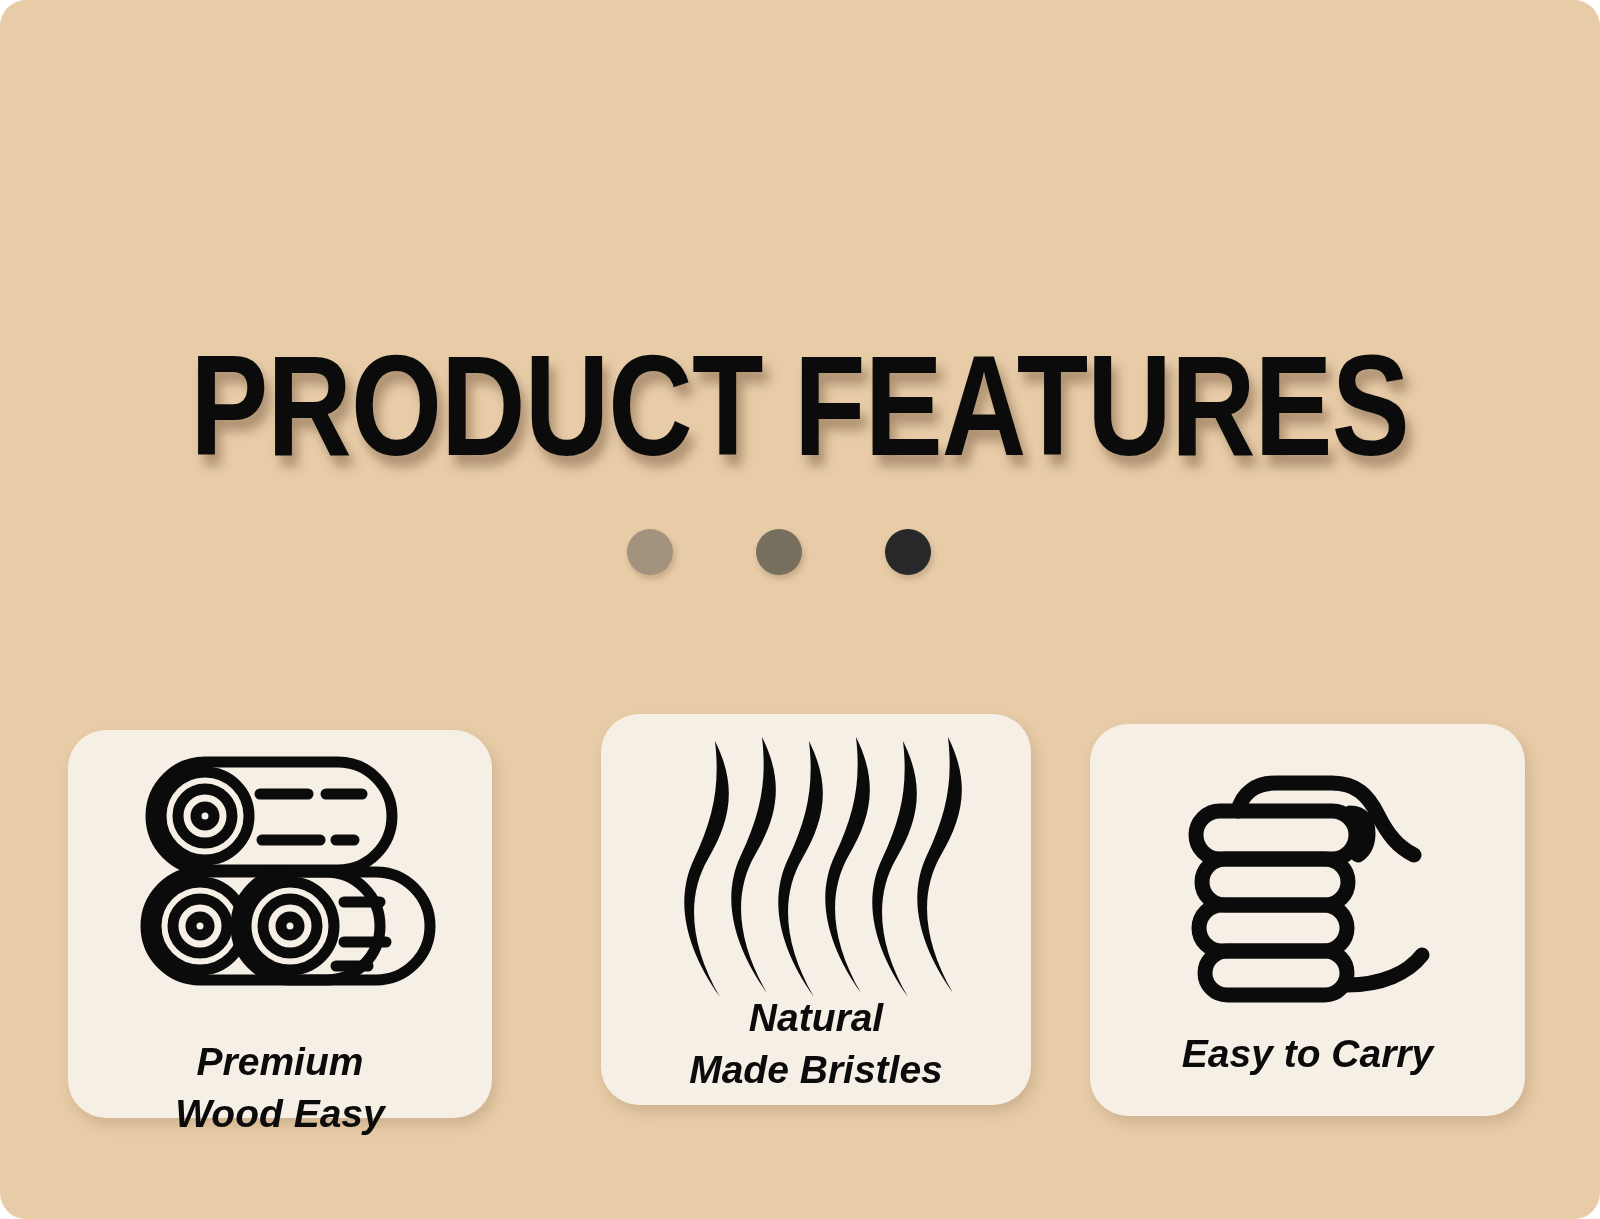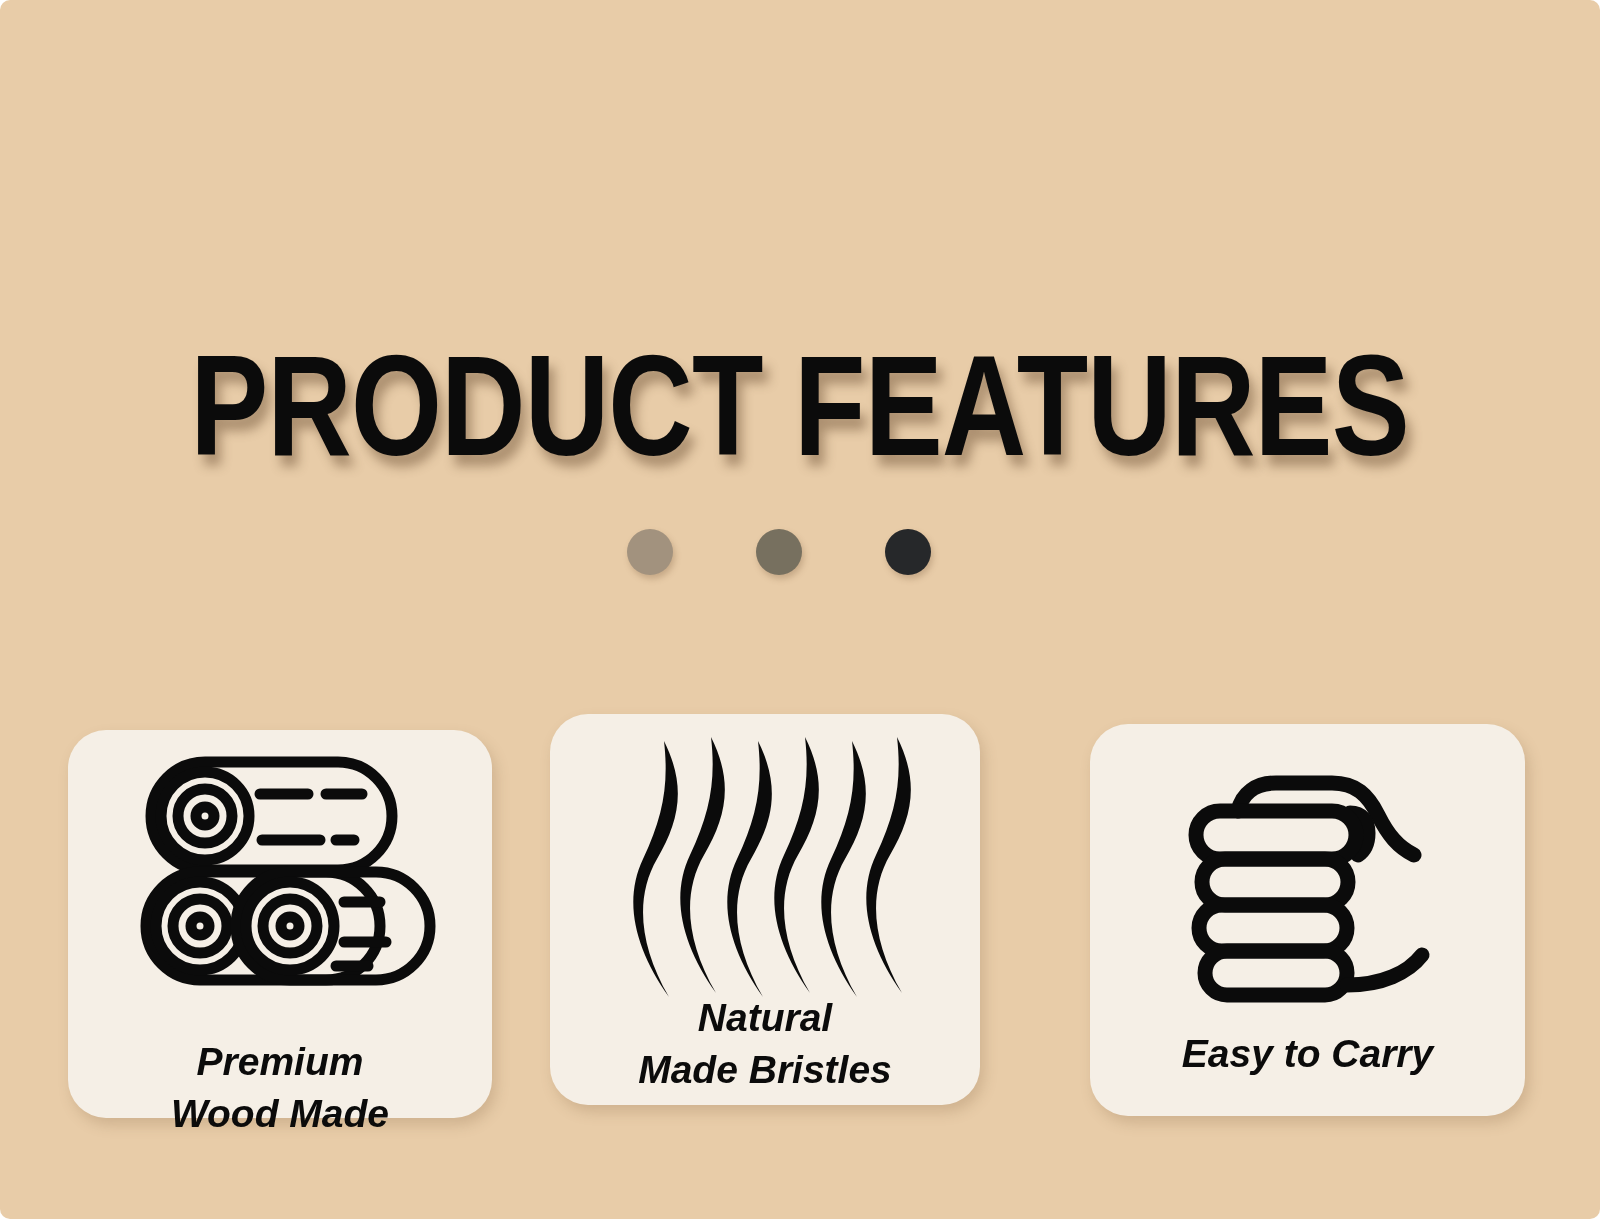--- a/index.html
+++ b/index.html
@@ -12,21 +12,21 @@
     height: 1219px;
     overflow: hidden;
     font-family: "Liberation Sans", sans-serif;
   }
 
   #slide {
     position: relative;
     width: 1600px;
     height: 1219px;
     background: #e8cca8;
-    border-radius: 10px;
+    border-radius: 26px;
     overflow: hidden;
   }
 
   
   #title-block {
     position: absolute;
     left: 0;
     top: 243px;
     width: 1600px;
     text-align: center;
@@ -74,21 +74,21 @@
     background: #f5efe6;
     border-radius: 38px;
     box-shadow: 4px 7px 14px rgba(120, 88, 56, 0.22);
     display: flex;
     flex-direction: column;
     align-items: center;
     justify-content: flex-start;
     box-sizing: border-box;
   }
   .card-1 { left: 68px;   top: 730px; width: 424px; height: 388px; gap: 48px; }
-  .card-2 { left: 550px;  top: 714px; width: 430px; height: 391px; }
+  .card-2 { left: 601px;  top: 714px; width: 430px; height: 391px; }
   .card-3 { left: 1090px; top: 716px; width: 435px; height: 392px; }
 
   .card-icon {
     display: flex;
     align-items: center;
     justify-content: center;
     width: 100%;
   }
   .card-1 .card-icon { height: 272px; padding-top: 14px; }
   .card-2 .card-icon { height: 290px; padding-top: 10px; }
@@ -155,21 +155,21 @@
           <circle cx="160" cy="182" r="27"></circle>
           <circle cx="160" cy="182" r="9"></circle>
 
           <path d="M214 158 H250"></path>
           <path d="M214 198 H256"></path>
           <path d="M206 222 H238"></path>
         </svg>
       </div>
       <div class="card-label">
         <span class="line">Premium</span>
-        <span class="line">Wood Made</span>
+        <span class="line">Wood Easy</span>
       </div>
     </div>
 
     <div class="card card-2" style="background: rgb(245, 239, 230);">
       <div class="card-icon">
         <svg width="272" height="268" viewBox="0 0 272 268" fill="#0b0b0b" stroke="none">
 
           <path d="M35 6 C58 52 50 86 28 124 C6 162 10 210 40 262 C6 214 -6 166 14 124 C34 82 40 50 35 6 Z"></path>
           <path d="M82 2 C105 48 97 82 75 120 C53 158 57 206 87 258 C53 210 41 162 61 120 C81 78 87 46 82 2 Z"></path>
           <path d="M129 6 C152 52 144 86 122 124 C100 162 104 210 134 262 C100 214 88 166 108 124 C128 82 134 50 129 6 Z"></path>

